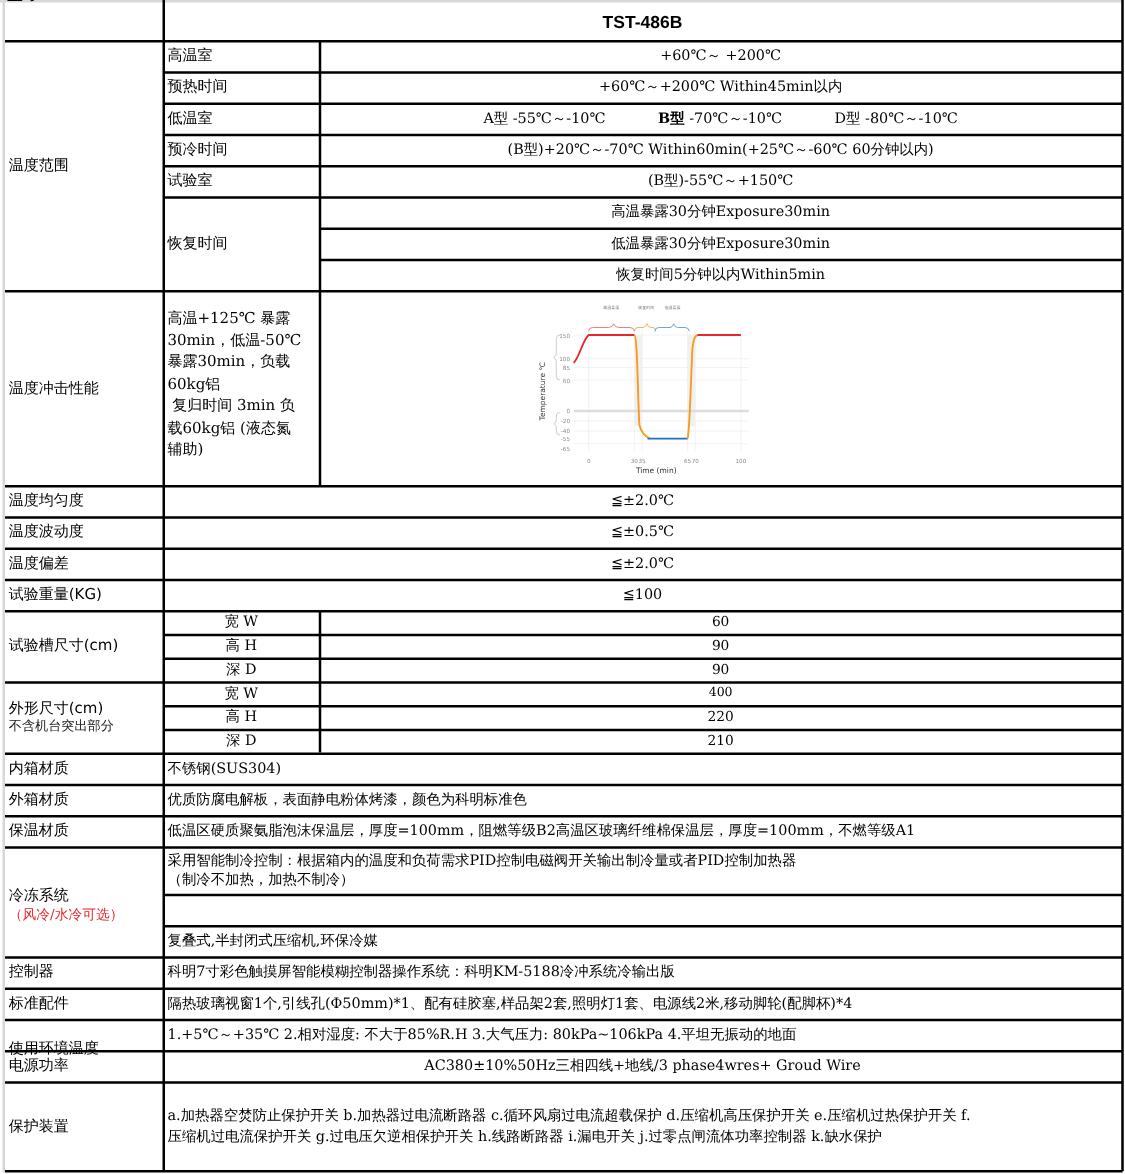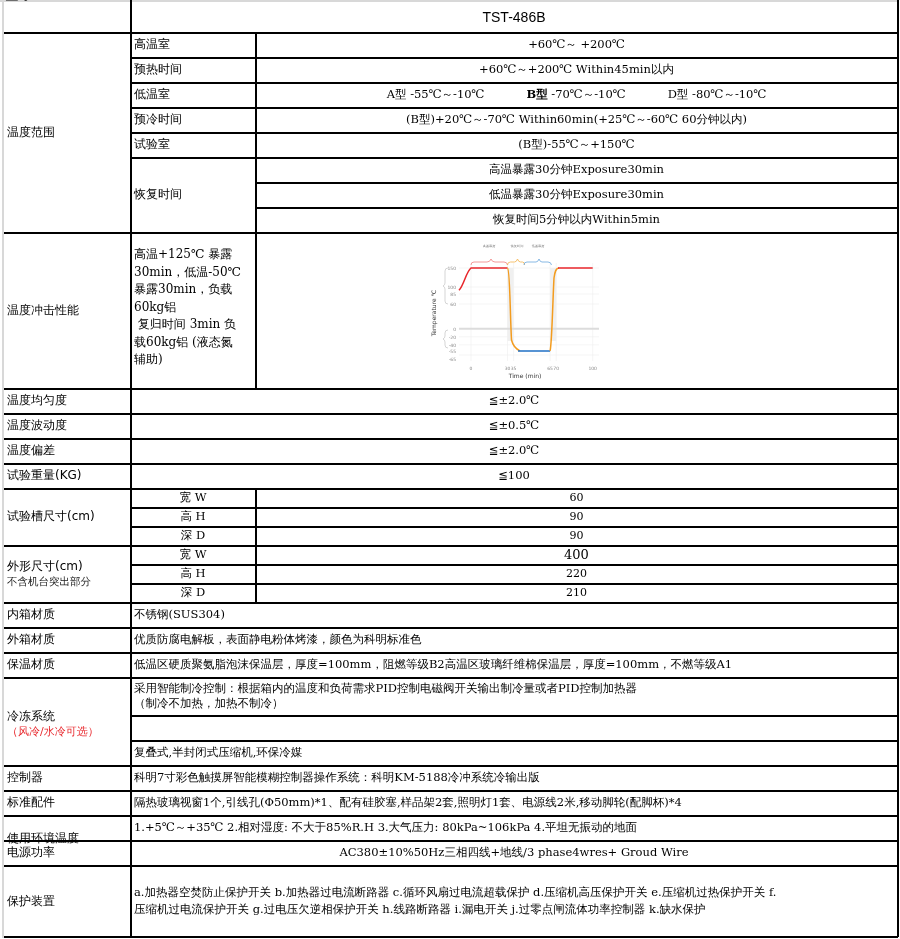--- a/index.html
+++ b/index.html
@@ -6,21 +6,21 @@
   body{width:900px;height:939px;position:relative;overflow:hidden;font-family:"DejaVu Sans","Liberation Sans",sans-serif;color:#000;}
   .frame{position:absolute;left:0;top:0;width:900px;height:939px;}
   .topline{position:absolute;left:0;top:0;width:898px;height:2px;background:#d8d8d8;}
   .leftline{position:absolute;left:2px;top:0;width:2px;height:938px;background:#d8d8d8;}
   .cell{position:absolute;box-sizing:border-box;font-size:12px;line-height:15px;display:flex;align-items:center;overflow:hidden;white-space:nowrap;}
   .c{justify-content:center;text-align:center;}
   .l{justify-content:flex-start;padding-left:3px;}
   .hl{position:absolute;height:1.5px;background:#000;}
   .vl{position:absolute;width:1.5px;background:#000;}
   .serif{font-family:"DejaVu Serif","Liberation Serif",serif;font-size:11.5px;}
-  .bold{font-weight:normal;font-family:"Liberation Sans","DejaVu Sans",sans-serif;font-size:14px;}
+  .bold{font-weight:bold;font-family:"Liberation Sans","DejaVu Sans",sans-serif;font-size:14px;}
   .wrap{white-space:normal;align-items:center;}
   .red{color:#e8262b;font-size:11px;}
   .note{font-size:10.5px;color:#222;}
   .gap{display:inline-block;width:42px;}
   svg text{font-family:"DejaVu Sans",sans-serif;}
 </style>
 </head>
 <body>
 
 <div class="frame">
@@ -151,21 +151,21 @@
   <div class="cell c serif" style="left:131px;top:507px;width:124px;height:19px;">高 H</div>
   <div class="cell c serif" style="left:256px;top:507px;width:641px;height:19px;font-size:11px;">90</div>
   <div class="cell c serif" style="left:131px;top:526px;width:124px;height:19px;">深 D</div>
   <div class="cell c serif" style="left:256px;top:526px;width:641px;height:19px;font-size:11px;">90</div>
 
   <div class="cell wrap" style="left:4px;top:545px;width:126px;height:57px;flex-direction:column;align-items:flex-start;justify-content:center;padding-left:3px;">
     <span>外形尺寸(cm)</span>
     <span class="note">不含机台突出部分</span>
   </div>
   <div class="cell c serif" style="left:131px;top:545px;width:124px;height:19px;">宽 W</div>
-  <div class="cell c serif" style="left:256px;top:545px;width:641px;height:19px;font-size:13px;">400</div>
+  <div class="cell c serif" style="left:256px;top:545px;width:641px;height:19px;font-size:10px;">400</div>
   <div class="cell c serif" style="left:131px;top:564px;width:124px;height:19px;">高 H</div>
   <div class="cell c serif" style="left:256px;top:564px;width:641px;height:19px;font-size:11px;">220</div>
   <div class="cell c serif" style="left:131px;top:583px;width:124px;height:19px;">深 D</div>
   <div class="cell c serif" style="left:256px;top:583px;width:641px;height:19px;font-size:11px;">210</div>
 
   <div class="cell l" style="left:4px;top:602px;width:126px;height:25px;">内箱材质</div>
   <div class="cell l serif" style="left:131px;top:602px;width:766px;height:25px;">不锈钢(SUS304)</div>
 
   <div class="cell l" style="left:4px;top:627px;width:126px;height:25px;">外箱材质</div>
   <div class="cell l serif" style="left:131px;top:627px;width:766px;height:25px;">优质防腐电解板，表面静电粉体烤漆，颜色为科明标准色</div>

